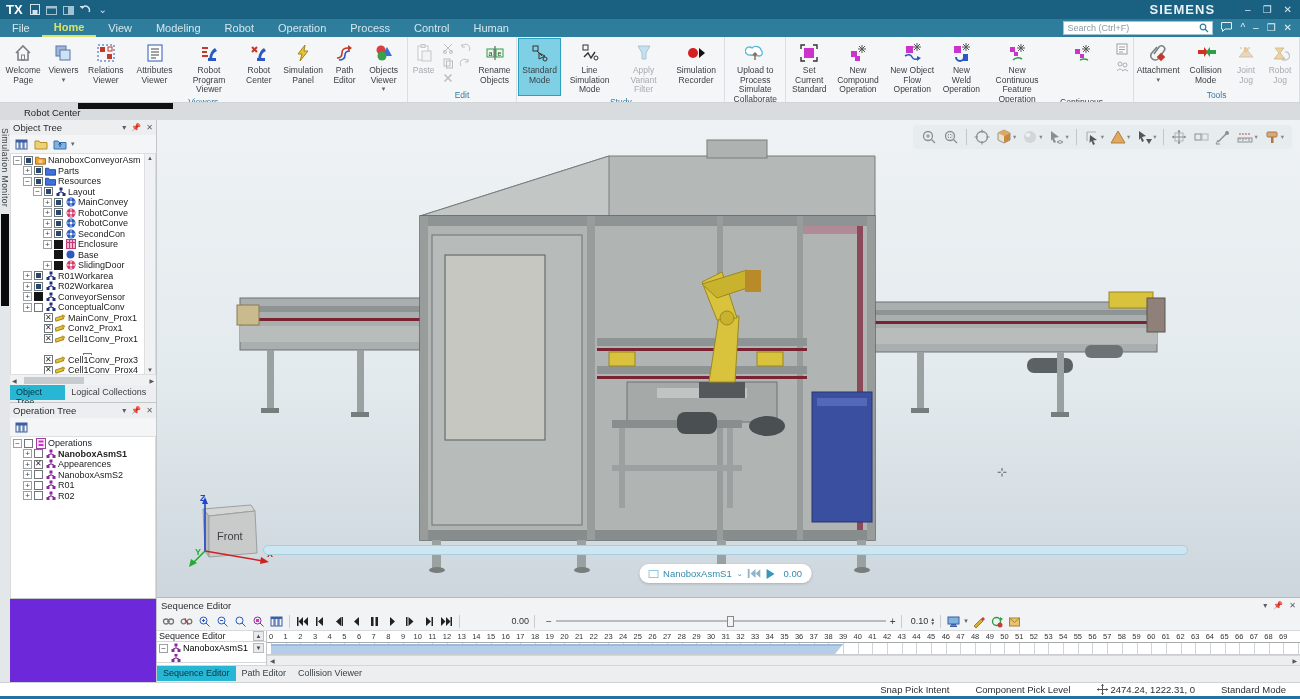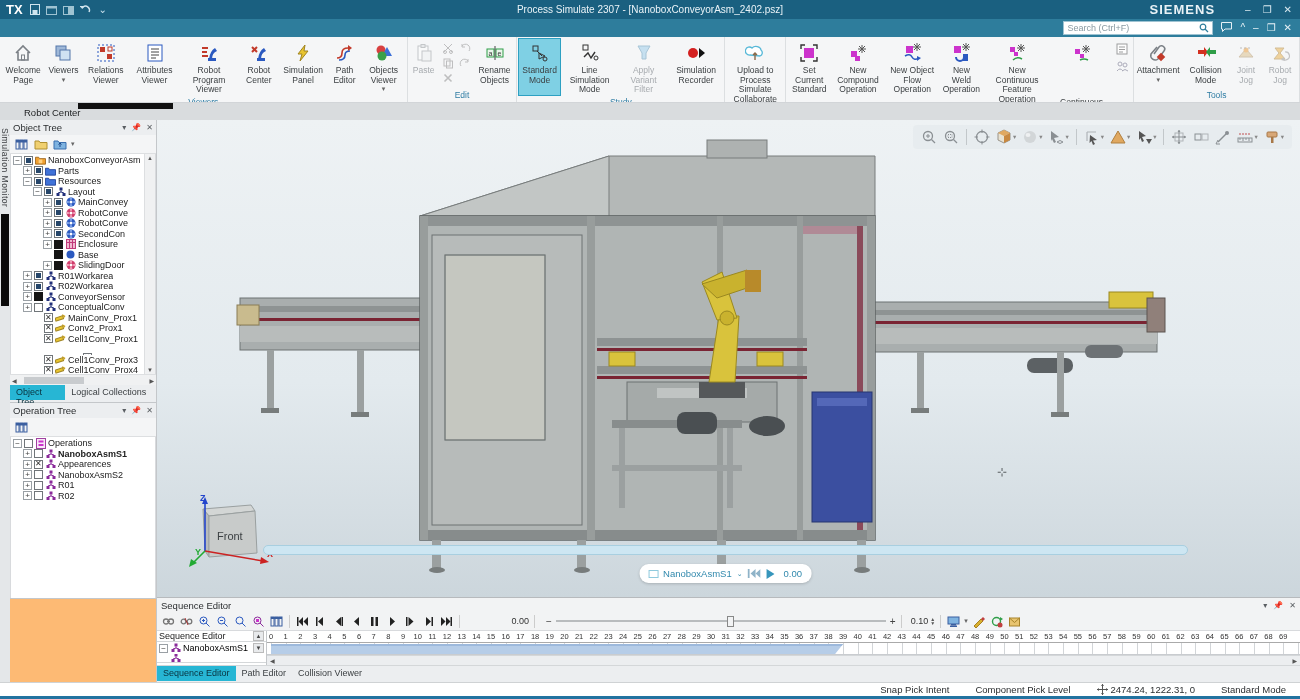--- a/index.html
+++ b/index.html
@@ -46,21 +46,21 @@
   .substrip { height:17px; background:#d9dcde; position:relative; flex:0 0 auto; }
   .substrip .blackbar { position:absolute; left:78px; top:0px; width:95px; height:6px; background:#111; }
   .substrip .sublabel { position:absolute; left:24px; top:4px; font-size:9.5px; color:#1d1f20; }
 
   
   .main { flex:1; display:flex; min-height:0; }
   .leftstrip { width:10px; background:#e4e7e9; display:flex; flex-direction:column; align-items:center; flex:0 0 auto; }
   .leftstrip .vlabel { writing-mode:vertical-rl; font-size:8.5px; color:#3a3d40; margin-top:8px; letter-spacing:.5px; }
   .leftstrip .vbar { width:8px; height:92px; background:#0a0a0a; margin-top:7px; }
 
-  .leftcol { width:147px; display:flex; flex-direction:column; background:#fdba74; border-right:1px solid #c4c7ca; flex:0 0 auto;justify-content:space-between; }
+  .leftcol { width:147px; display:flex; flex-direction:column; background:#6d28d9; border-right:1px solid #c4c7ca; flex:0 0 auto;justify-content:space-between; }
   .panel { display:flex; flex-direction:column; border-bottom:1px solid #c4c7ca; background:#f0f1f2; }
   .phead { height:15px; display:flex; align-items:center; font-size:9.5px; color:#2b2e30; padding:0 3px; background:#eceef0; }
   .phead .ptitle { flex:1; }
   .phead .hicons { display:flex; gap:5px; color:#5a5e62; font-size:8px; }
   .ptoolbar { height:19px; display:flex; align-items:center; gap:4px; padding:0 4px; background:#f4f5f6; border-bottom:1px solid #dddfe1; }
   .ptoolbar .tico { width:15px; height:15px; display:flex; align-items:center; justify-content:center; }
   .ptoolbar .tdrop { font-size:7px; color:#666; }
   .ptree { flex:1; background:#fff; overflow:hidden; position:relative; border:1px solid #d8dadd; border-width:0 1px; }
   .treeinner { position:absolute; left:2px; top:1px; right:12px; bottom:0; overflow:hidden; }
   .trow { height:10.5px; display:flex; align-items:center; white-space:nowrap; font-size:9px; color:#222; overflow:hidden; }
@@ -157,30 +157,40 @@
           </svg>
         </span>
       <span class="qicon">
           <svg width="11" height="11" viewBox="0 0 11 11">
             <path d="M9 8 A4 4 0 0 0 3 3" fill="none" stroke="#cfe4ee" stroke-width="1.4"></path>
             <path d="M1.5 1 L1.5 5 L5.5 5 Z" fill="#cfe4ee" transform="rotate(-45 3 3.5) translate(0,-1)"></path>
           </svg>
         </span>
       <span class="qicon">⌄</span>
     </span>
-    <span class="title-text">Process Simulate 2307 - [NanoboxConveyorAsm_2402.psz]</span>
     <span class="brand">SIEMENS</span>
     <span class="winbtns">
       <span>–</span>
       <span>❐</span>
       <span>✕</span>
     </span>
   </div>
 
   <div class="menubar">
+    <div id="menu-tabs" style="display:flex;">
+        <div class="mtab">File</div>
+        <div class="mtab active">Home</div>
+        <div class="mtab">View</div>
+        <div class="mtab">Modeling</div>
+        <div class="mtab">Robot</div>
+        <div class="mtab">Operation</div>
+        <div class="mtab">Process</div>
+        <div class="mtab">Control</div>
+        <div class="mtab">Human</div>
+      </div>
     <div class="menubar-right">
       <div class="searchbox">
         <span class="ph">Search (Ctrl+F)</span>
         <svg width="10" height="10" viewBox="0 0 10 10">
             <circle cx="4" cy="4" r="2.8" fill="none" stroke="#2e7d9c" stroke-width="1.2"></circle>
             <line x1="6" y1="6" x2="9" y2="9" stroke="#2e7d9c" stroke-width="1.2"></line>
           </svg>
       </div>
       <span class="mini-ico"><svg width="11" height="10" viewBox="0 0 11 10">
             <path d="M0.5 0.5 H10.5 V7 H4 L1.5 9.5 V7 H0.5 Z" fill="none" stroke="#e5f0f5"></path>

